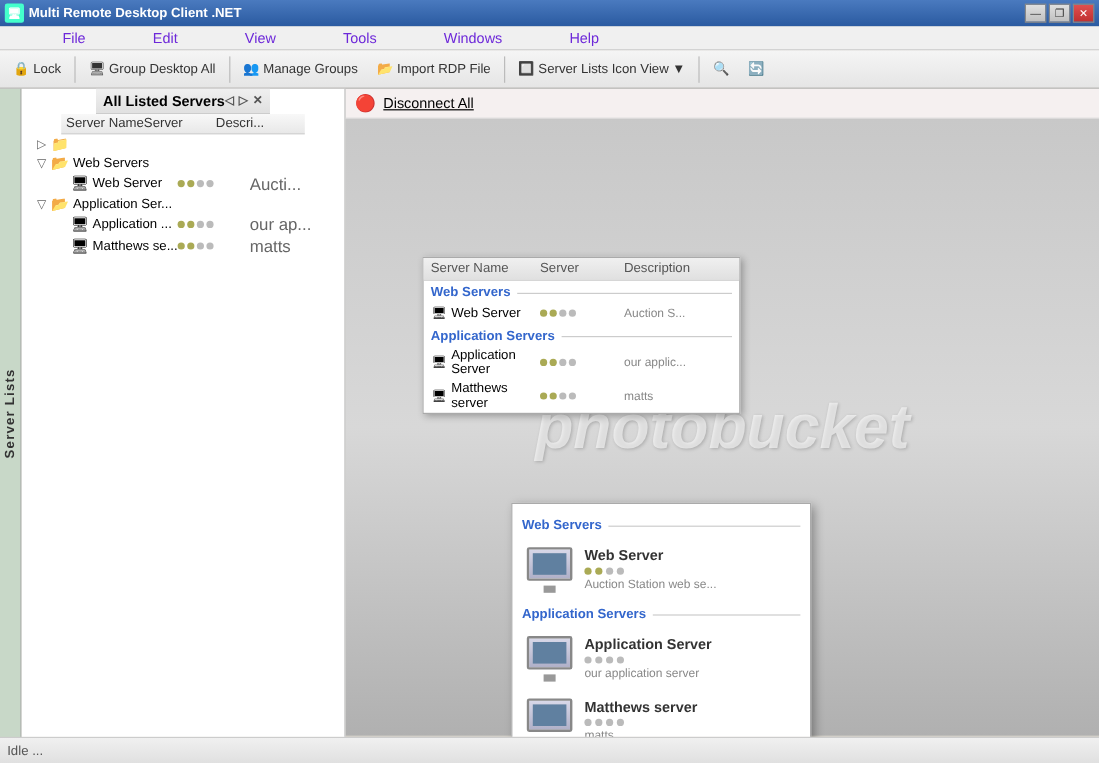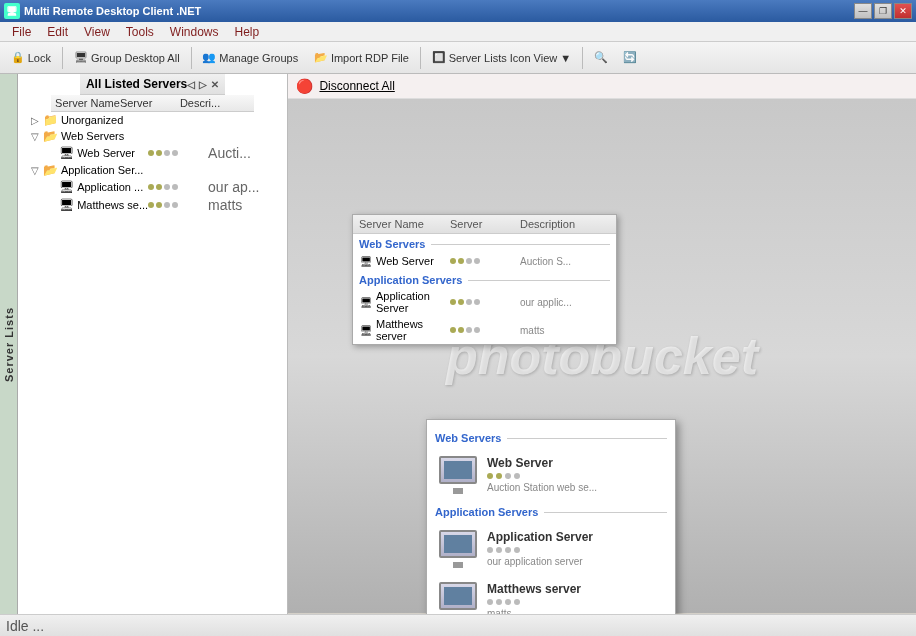--- a/index.html
+++ b/index.html
@@ -23,21 +23,21 @@
 
     
     .menu-bar {
       background: #f0f0f0;
       height: 20px;
       display: flex;
       align-items: center;
       padding: 0 4px;
       border-bottom: 1px solid #ccc;
     }
-    .menu-item { padding: 2px 8px; font-size: 12px; cursor: pointer; color: #7f1d1d; }
+    .menu-item { padding: 2px 8px; font-size: 12px; cursor: pointer; color: #6d28d9; margin-left: 40px; }
 
     
     .toolbar {
       background: linear-gradient(to bottom, #f5f5f5, #e5e5e5);
       height: 32px;
       display: flex;
       align-items: center;
       padding: 0 4px;
       gap: 2px;
       border-bottom: 1px solid #bbb;
@@ -298,21 +298,21 @@
     .icon-item-desc { font-size: 10px; color: #888; }
 
     
     .status-bar {
       height: 22px;
       background: linear-gradient(to bottom, #f0f0f0, #e0e0e0);
       border-top: 1px solid #ccc;
       display: flex;
       align-items: center;
       padding: 0 6px;
-      font-size: 14px;
+      font-size: 11px;
       color: #555;
     }
 
     
     .mini-server-icon {
       width: 14px;
       height: 14px;
       display: inline-flex;
       align-items: center;
       justify-content: center;
@@ -397,21 +397,20 @@
       <span>Server Name</span>
       <span>Server</span>
       <span>Descri...</span>
     </div>
     <div class="tree-content">
 
       <div class="tree-item">
         <span class="indent" style="width:4px"></span>
         <span class="toggle">▷</span>
         <span class="icon">📁</span>
-        <span class="name">Unorganized</span>
       </div>
 
       <div class="tree-item">
         <span class="indent" style="width:4px"></span>
         <span class="toggle">▽</span>
         <span class="icon">📂</span>
         <span class="name">Web Servers</span>
       </div>
 
       <div class="tree-item">

